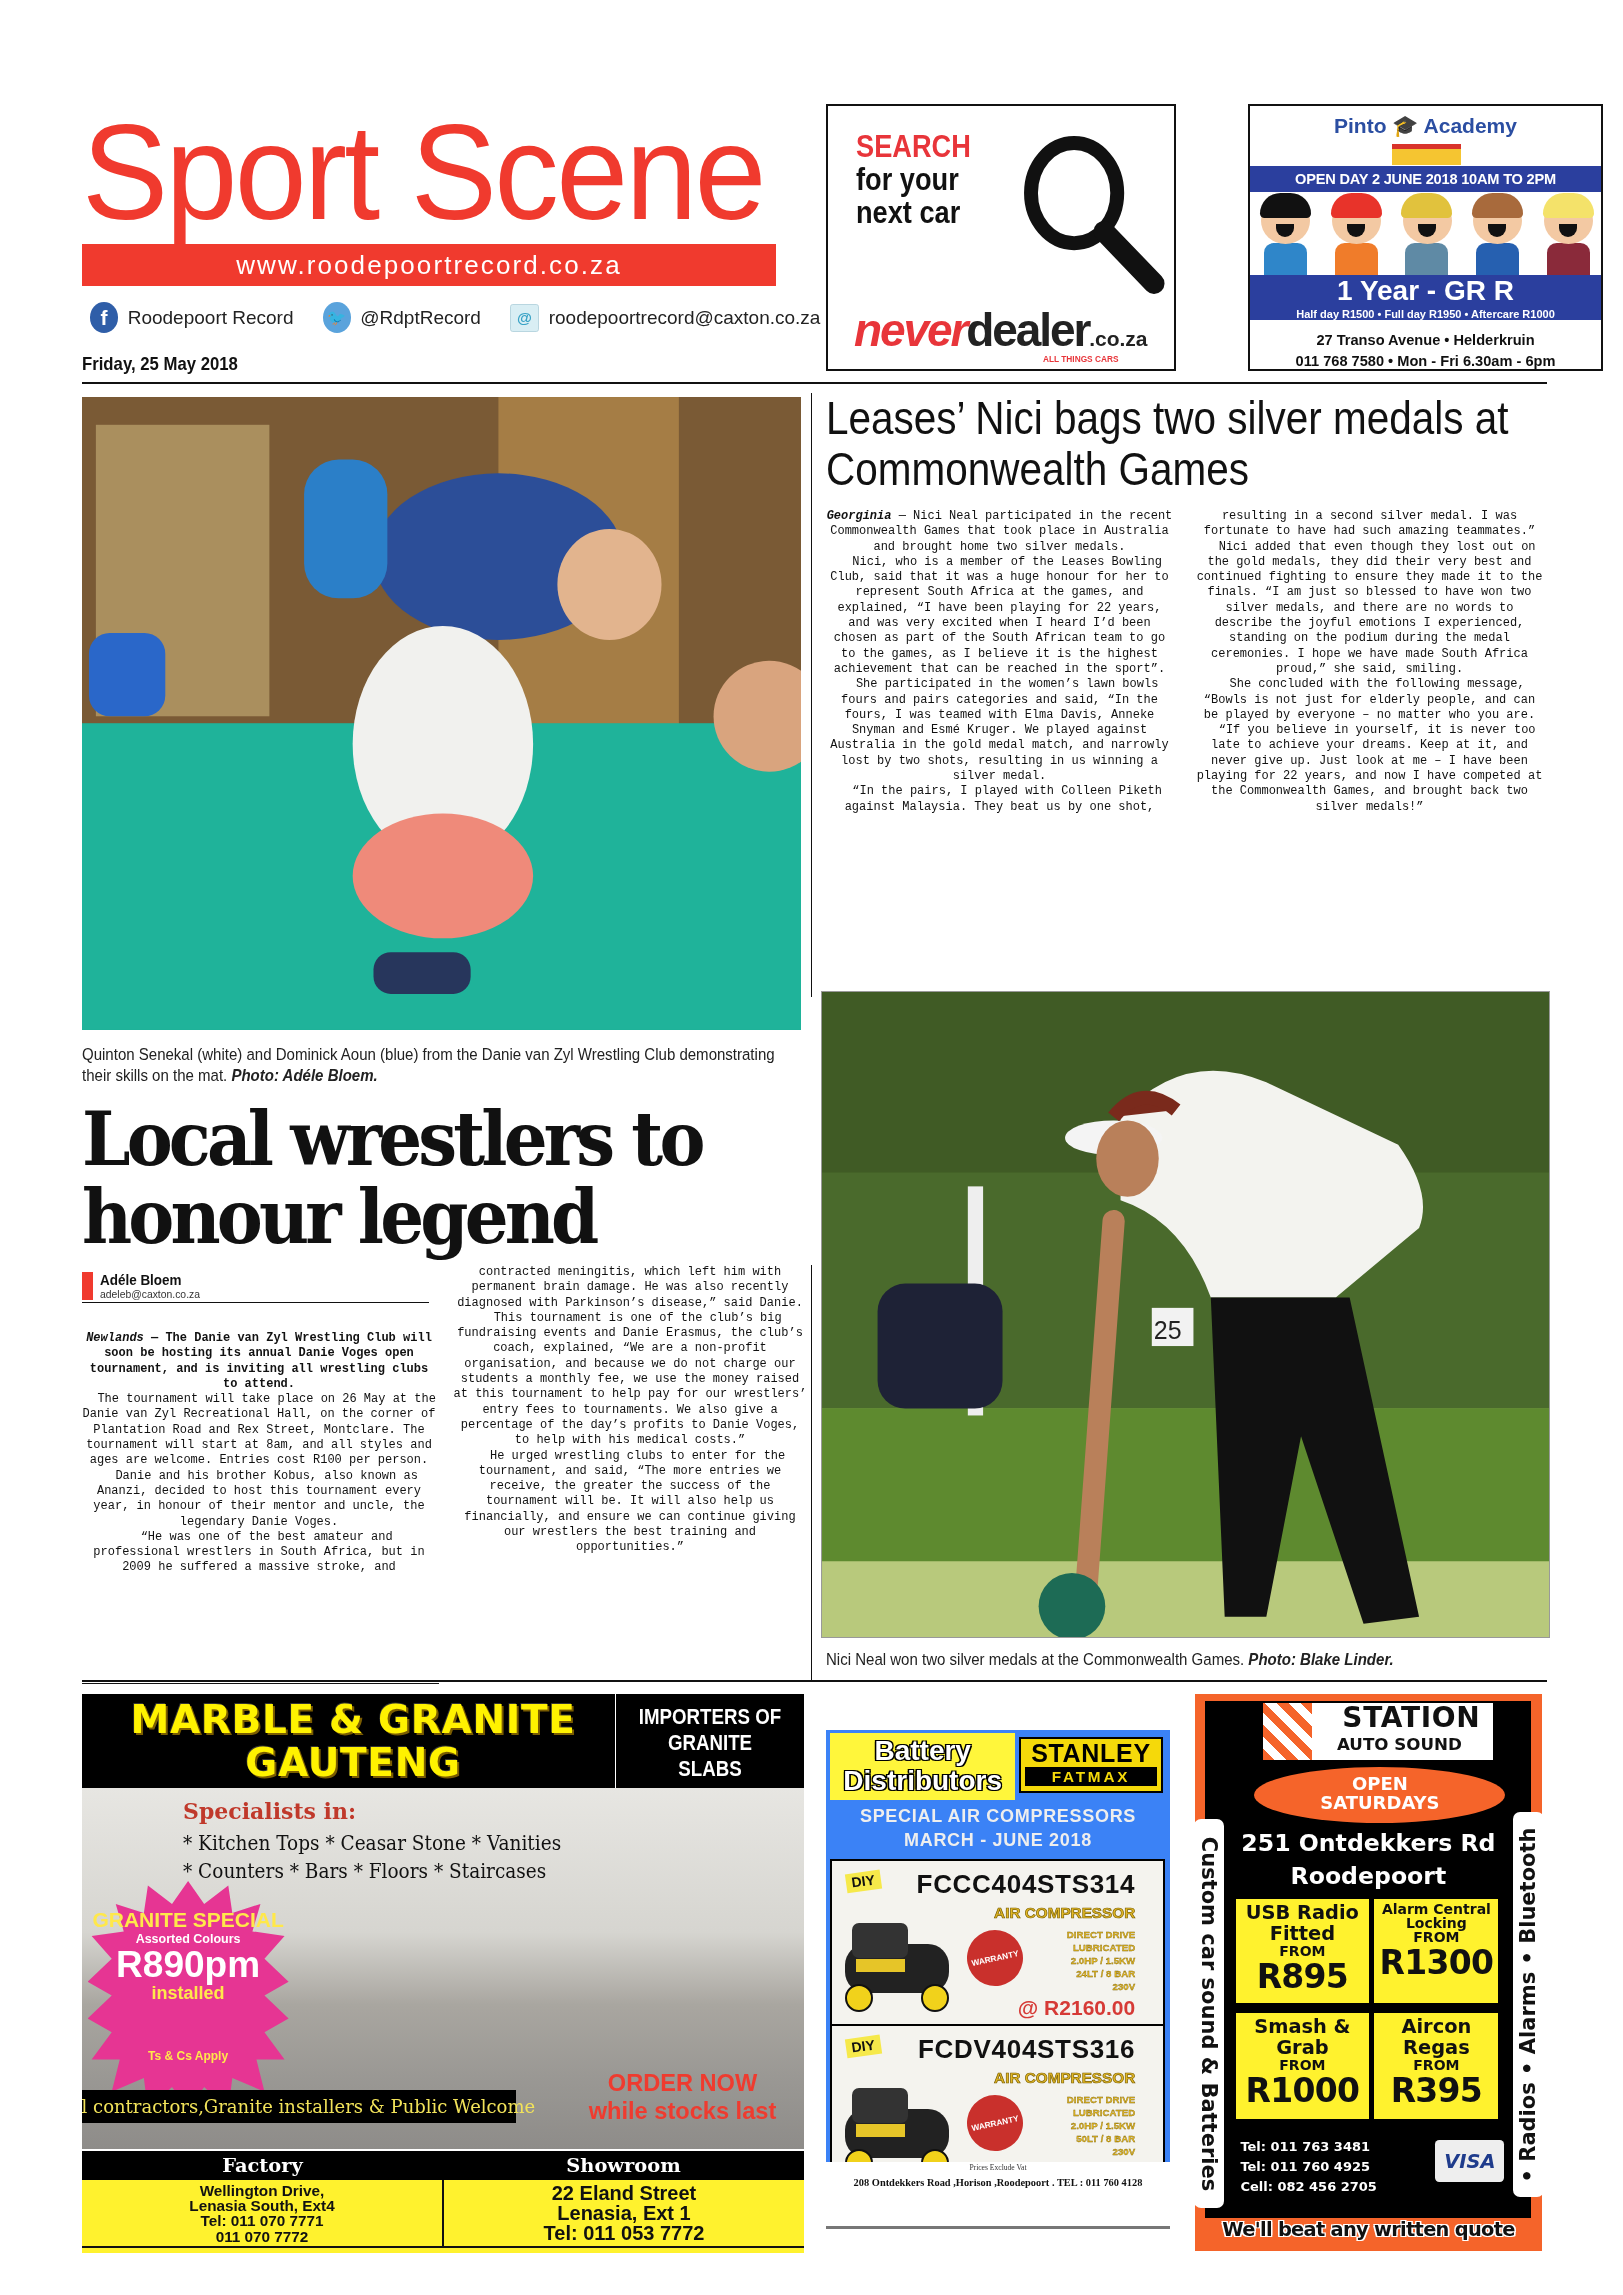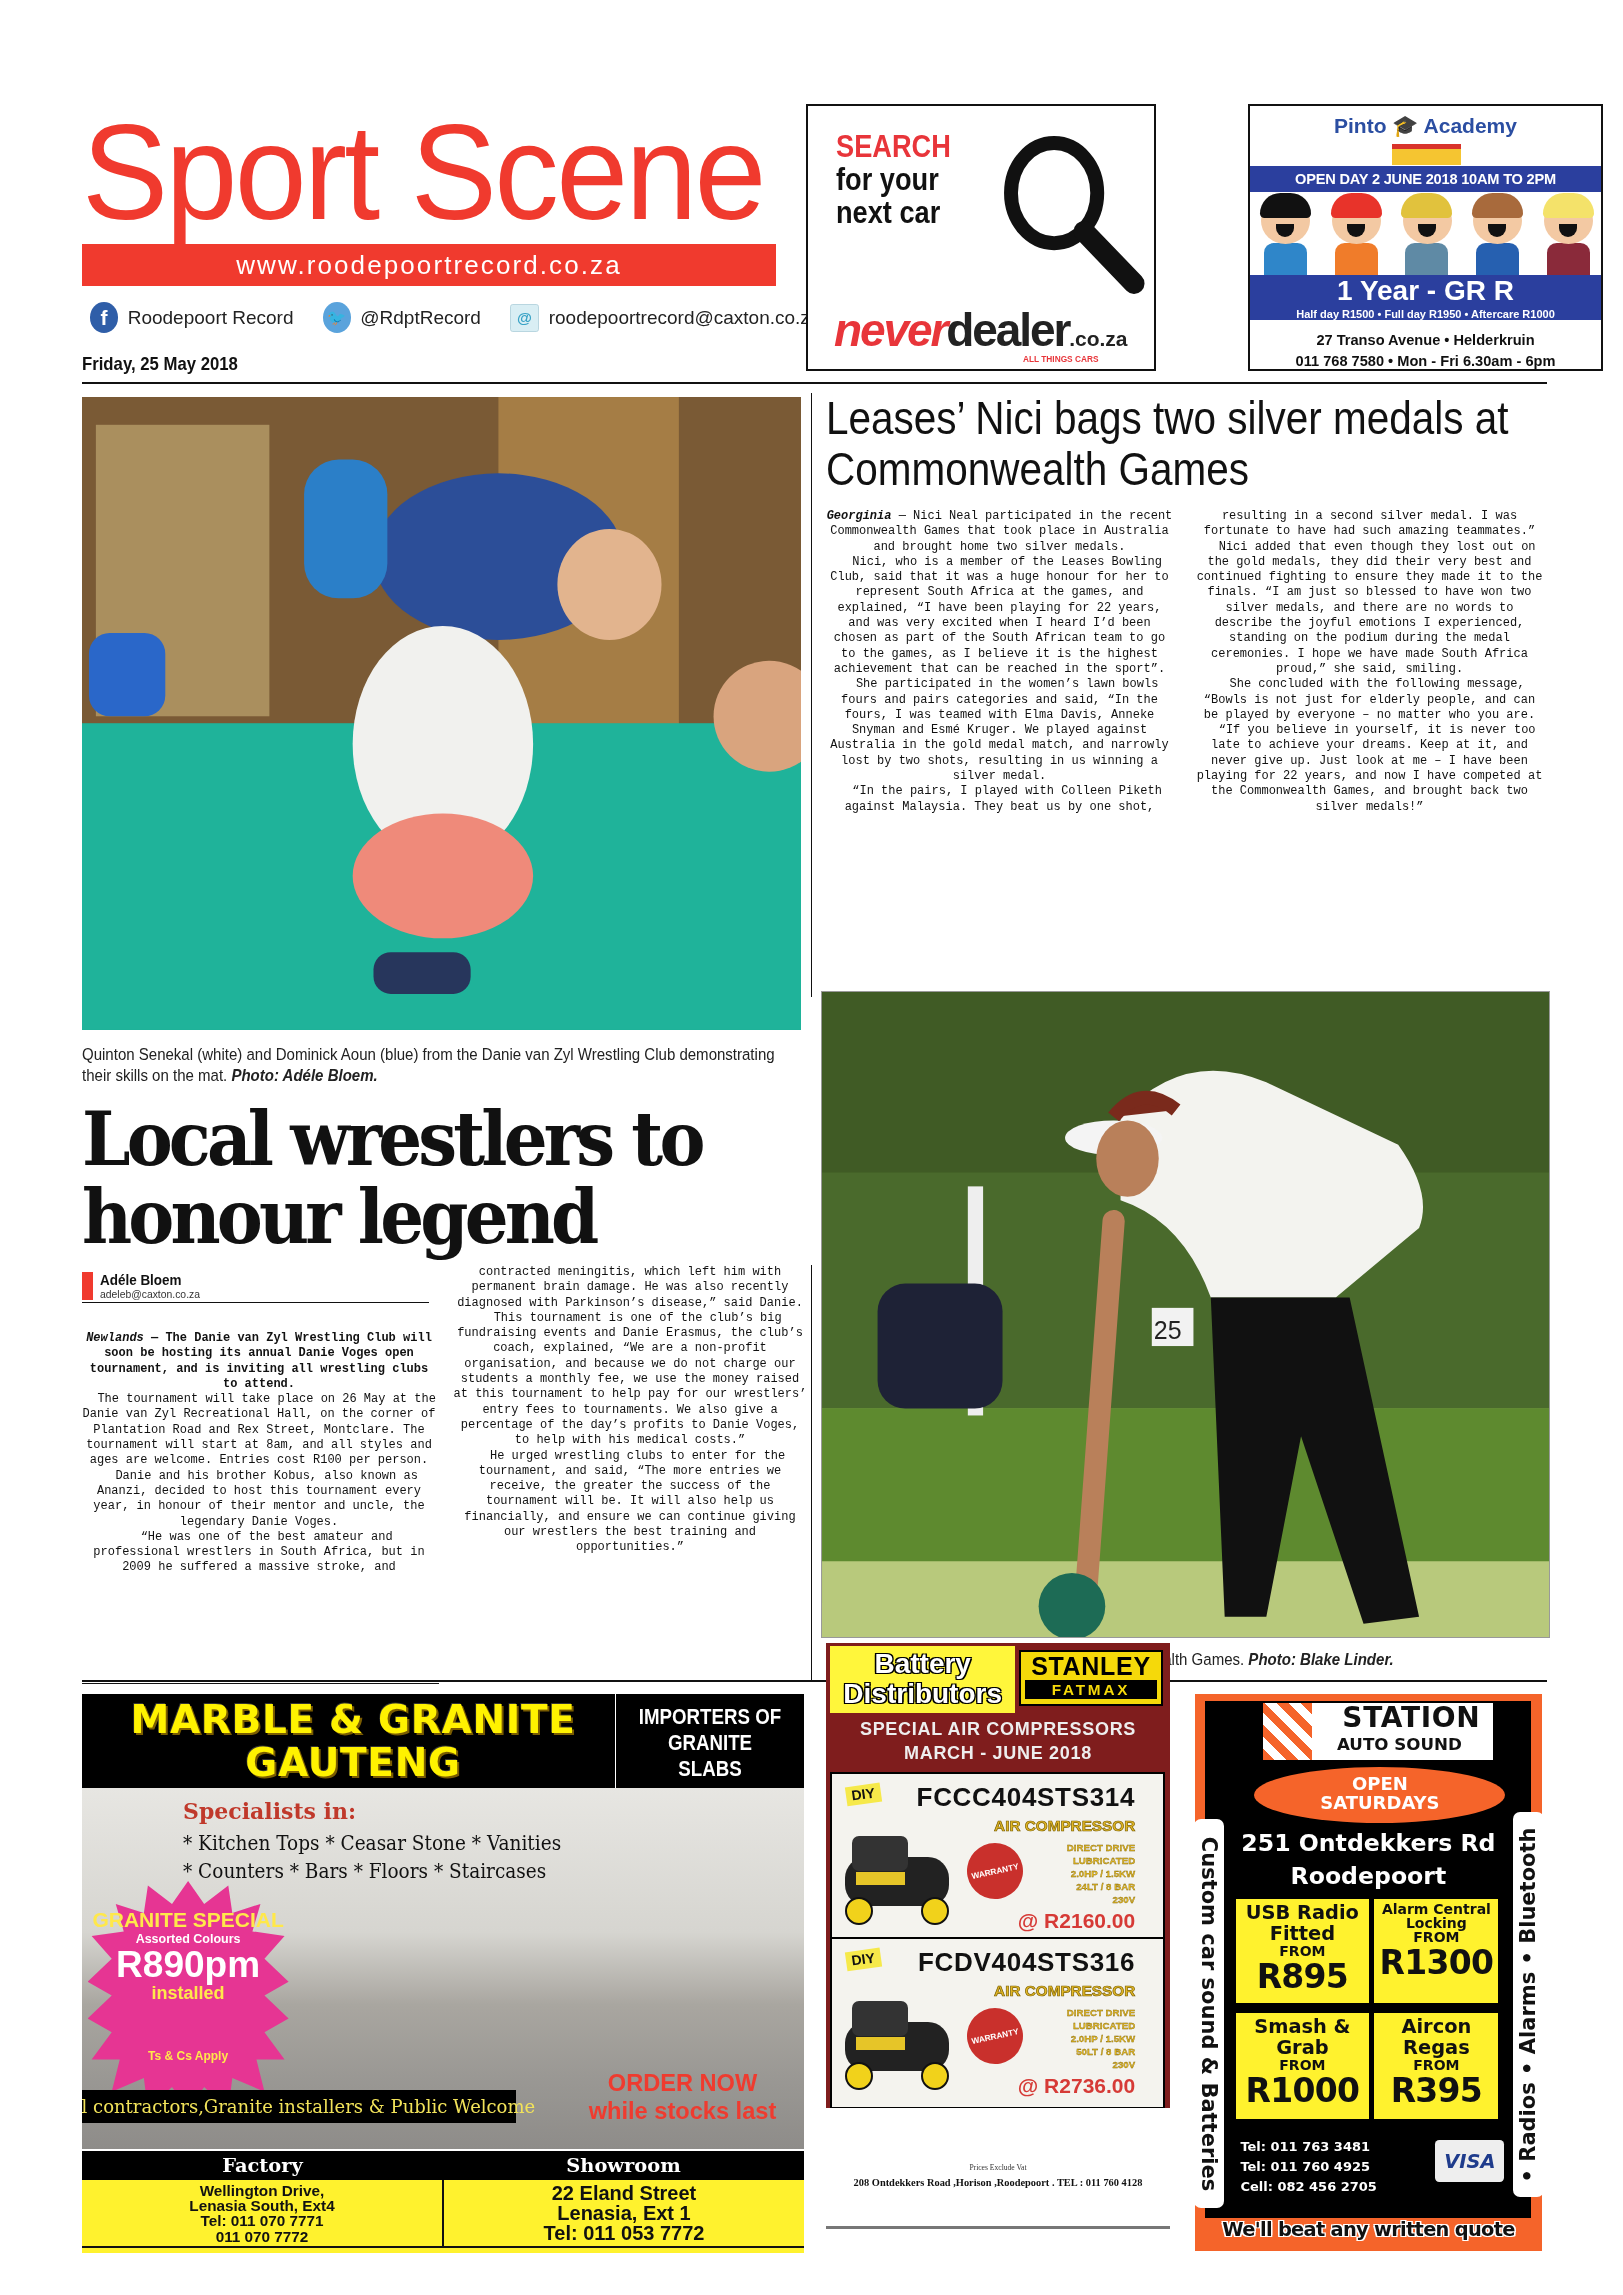--- a/index.html
+++ b/index.html
@@ -13,21 +13,21 @@
   .social-row { left: 90px; top: 300px; height: 35px; display: flex; align-items: center; gap: 9.7px; font-family: "Liberation Sans", sans-serif; font-size: 19px; color: #222; white-space: nowrap; }
   .social-row .ico { width: 28px; height: 30.5px; display: inline-flex; align-items: center; justify-content: center; border-radius: 50%; color: #fff; font-weight: 700; font-size: 21px; }
   .ico-fb { background: #2f5ea8; }
   .ico-tw { background: #5aa3dc; font-size: 15.3px !important; }
   .ico-mail { background: #d9eef4; border-radius: 2.8px !important; color: #3aa3c6 !important; font-size: 15.3px !important; width: 29px !important; height: 28px !important; border: 0.7px solid #b9d6e0; }
   .social-row .gap { width: 9.7px; }
   .date-line { left: 82px; top: 353px; font-family: "Liberation Sans", sans-serif; font-weight: 700; font-size: 19px; transform: scaleX(0.88); transform-origin: left; }
   .rule-top { left: 82px; top: 382px; width: 1465px; height: 2.1px; background: #111; }
 
   
-  .ad-auto { left: 806px; top: 104px; width: 350px; height: 267px; border: 2.1px solid #111; background: #fff; }
+  .ad-auto { left: 826px; top: 104px; width: 350px; height: 267px; border: 2.1px solid #111; background: #fff; }
   .ad-auto .search { position: absolute; left: 28px; top: 24px; font-family: "Liberation Sans", sans-serif; font-weight: 700; font-size: 32px; line-height: 33px; transform: scaleX(0.85); transform-origin: left top; }
   .ad-auto .search .red { color: #e8353a; }
   .ad-auto .mag { position: absolute; left: 187px; top: 21px; width: 153px; height: 167px; }
   .ad-auto .brand { position: absolute; left: 26px; top: 201px; font-family: "Liberation Sans", sans-serif; font-weight: 900; font-style: italic; font-size: 46px; letter-spacing: -2.1px; line-height: 1; white-space: nowrap; }
   .ad-auto .brand .a { color: #e8353a; }
   .ad-auto .brand .d { color: #222; font-style: normal; }
   .ad-auto .brand .z { color: #222; font-size: 21px; font-style: normal; letter-spacing: 0; }
   .ad-auto .tag { position: absolute; left: 215px; top: 248px; font-family: "Liberation Sans", sans-serif; font-weight: 700; font-size: 8.3px; color: #e8353a; }
 
   
@@ -98,21 +98,21 @@
   .ad-marble .order { position: absolute; left: 486px; top: 375px; width: 229px; text-align: center; color: #ef3b2f; font-weight: 700; font-size: 23.6px; line-height: 28px; }
   .ad-marble .hdr { position: absolute; left: 0; top: 457px; width: 100%; height: 29px; background: #000; display: flex; }
   .ad-marble .hdr div { flex: 1; color: #fff; font-family: "DejaVu Serif", serif; font-weight: 700; font-size: 19.4px; text-align: center; line-height: 29px; }
   .ad-marble .addrs { position: absolute; left: 0; top: 486px; width: 100%; height: 66px; background: #fff22e; display: flex; }
   .ad-marble .addrs div { flex: 1; text-align: center; font-weight: 700; color: #111; }
   .ad-marble .addrs .f { font-size: 15.3px; line-height: 15.3px; padding-top: 2.8px; border-right: 2.1px solid #111; }
   .ad-marble .addrs .s { font-size: 20px; line-height: 20px; padding-top: 2.8px; }
   .ad-marble .web { position: absolute; left: 0; top: 552px; width: 100%; height: 31px; background: #fff22e; border-top: 2.1px solid #111; text-align: center; font-weight: 700; font-size: 20px; line-height: 28px; color: #e63d2e; }
 
   
-  .ad-battery { left: 826px; top: 1643px; width: 344px; height: 465px; background: #7f1d1d; overflow: hidden; font-family: "Liberation Sans", sans-serif; }
+  .ad-battery { left: 826px; top: 1730px; width: 344px; height: 465px; background: #3b82f6; overflow: hidden; font-family: "Liberation Sans", sans-serif; }
   .ad-battery .bd { position: absolute; left: 4.2px; top: 2.8px; width: 185px; height: 67px; background: #fff63b; text-align: center; font-weight: 900; font-size: 28px; line-height: 30.5px; color: #fff; text-shadow: 1.4px 1.4px 0 #000, -1.4px -1.4px 0 #000, 1.4px -1.4px 0 #000, -1.4px 1.4px 0 #000; padding-top: 2.8px; }
   .ad-battery .stan { position: absolute; left: 193px; top: 7px; width: 144px; height: 56px; background: #f5d90a; border: 2.1px solid #000; text-align: center; }
   .ad-battery .stan .s1 { font-weight: 900; font-size: 25px; line-height: 28px; color: #000; letter-spacing: 0.7px; }
   .ad-battery .stan .s2 { background: #000; color: #f5d90a; font-weight: 700; font-size: 15.3px; line-height: 19.4px; letter-spacing: 2.8px; margin: 0 4.2px; }
   .ad-battery .special { position: absolute; left: 0; top: 75px; width: 100%; text-align: center; color: #eee; font-weight: 900; font-size: 18px; line-height: 23.6px; letter-spacing: 0.7px; }
   .ad-battery .prod { position: absolute; left: 4.2px; width: 335px; height: 170px; background: #f4f3ee; border: 2.1px solid #000; }
   .ad-battery .prod1 { top: 129px; }
   .ad-battery .prod2 { top: 294px; height: 172px; }
   .prod .model { position: absolute; right: 28px; top: 8.3px; font-weight: 900; font-size: 26px; color: #111; letter-spacing: 0.7px; }
   .prod .type { position: absolute; right: 28px; top: 43px; font-weight: 900; font-size: 15.3px; color: #e3b825; -webkit-text-stroke: 0.7px #7a5f00; }

